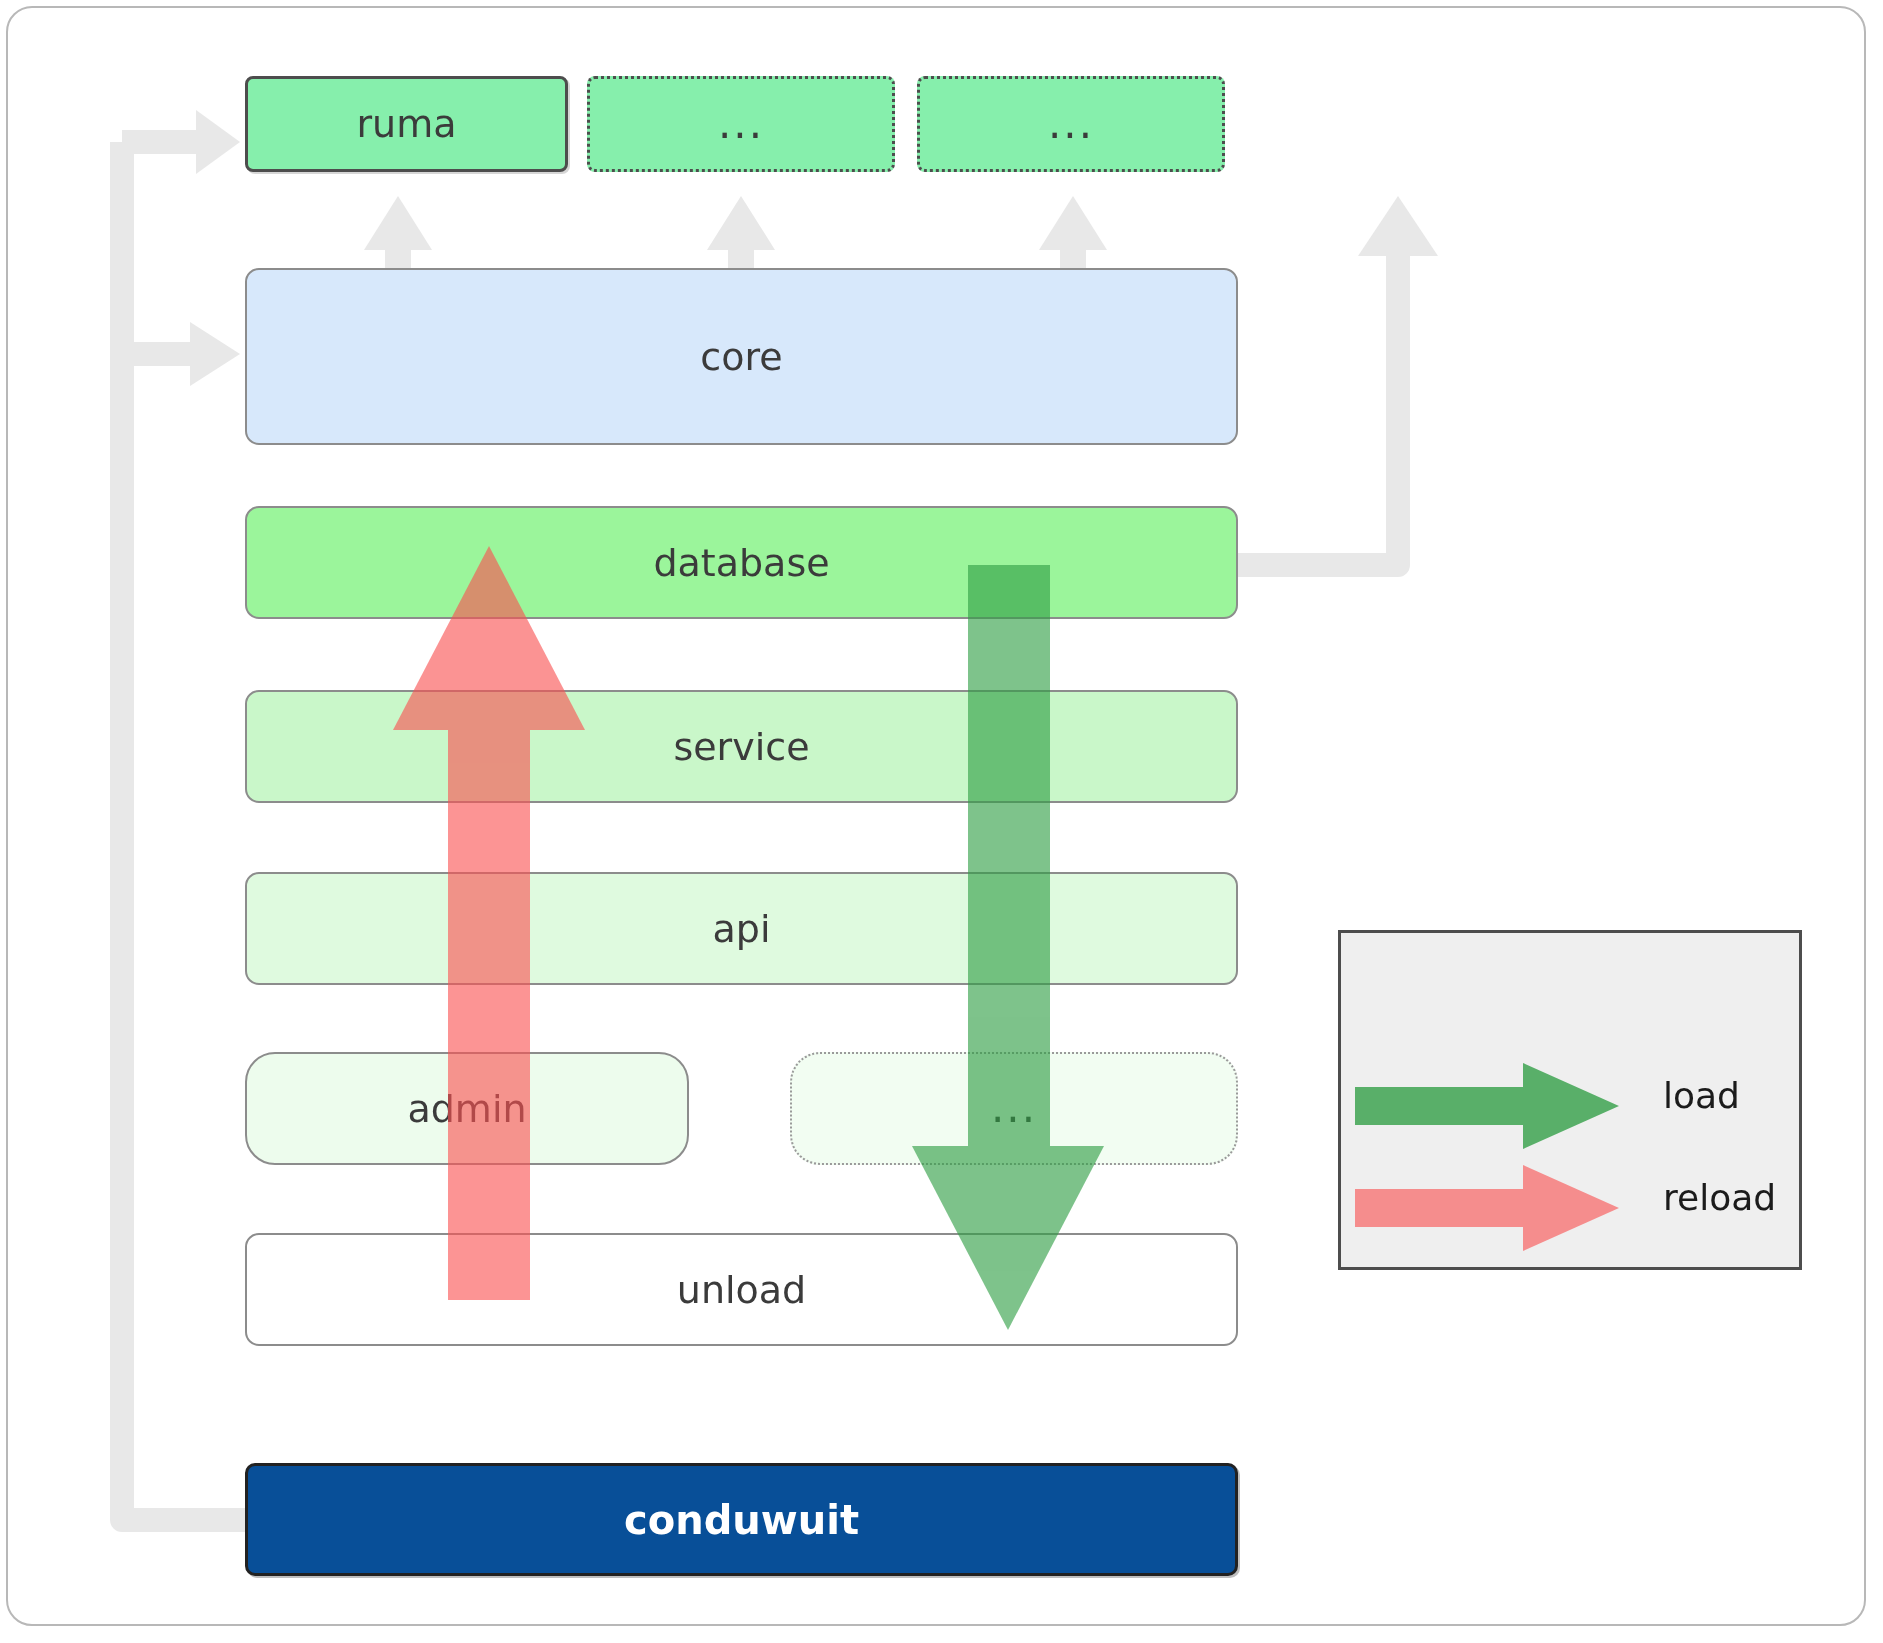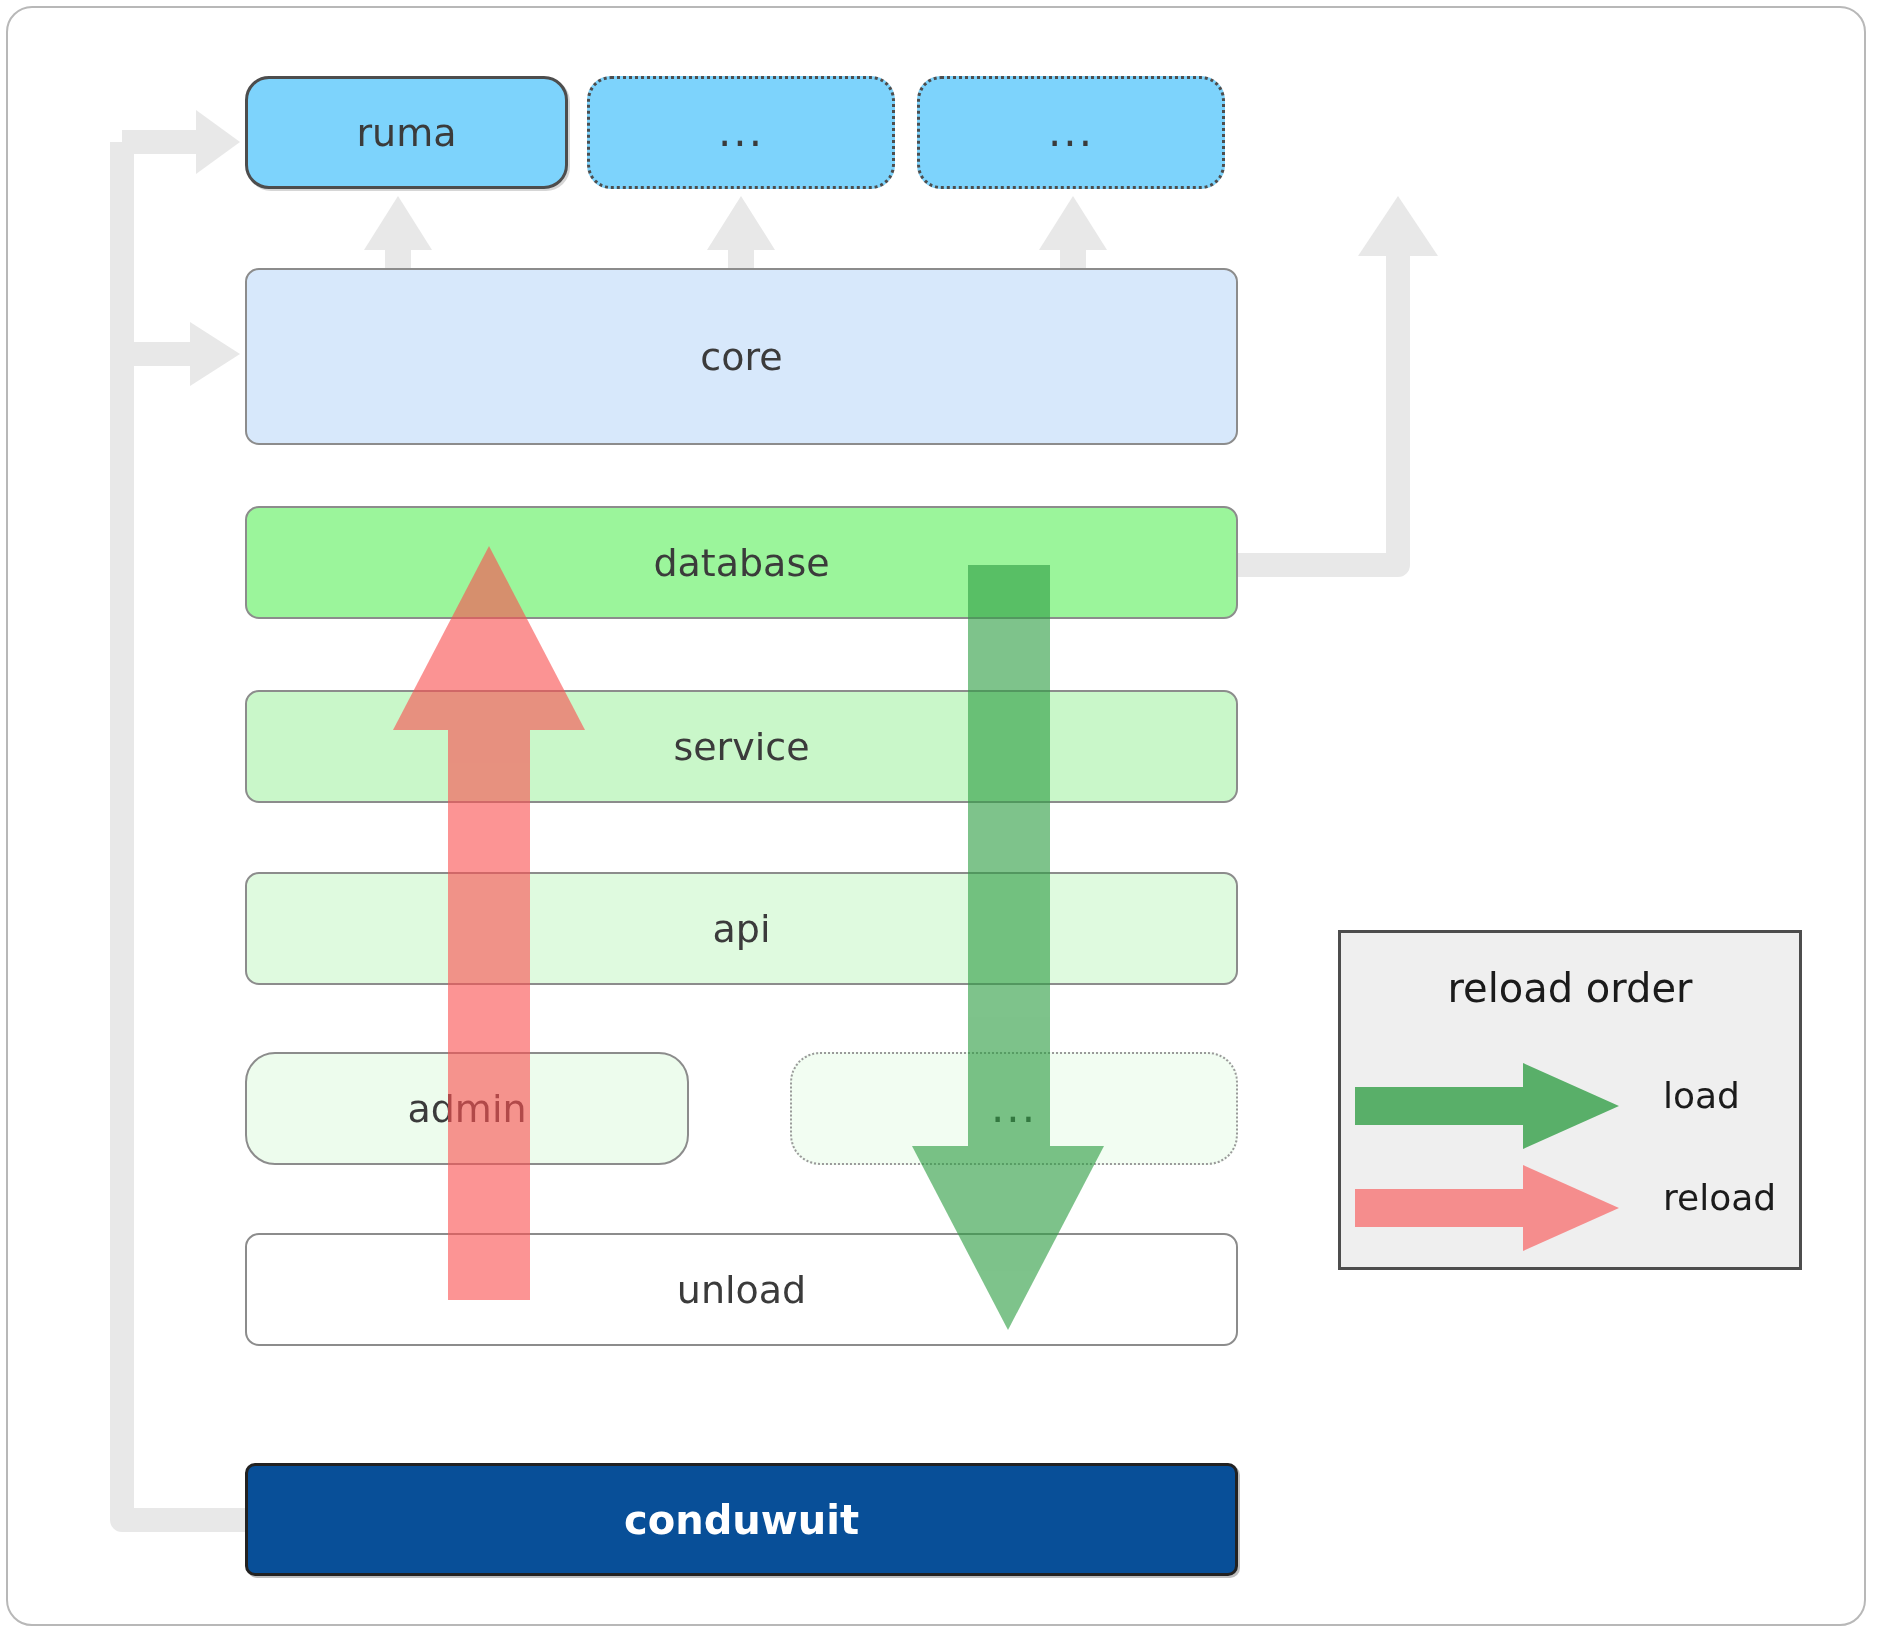--- a/index.html
+++ b/index.html
@@ -12,21 +12,21 @@
   svg.layer{position:absolute;left:0;top:0;width:1883px;height:1643px;overflow:visible;}
   .node{position:absolute;box-sizing:border-box;display:flex;align-items:center;justify-content:center;border-radius:30px;}
   .node-label{
     font-family:"DejaVu Sans",sans-serif;
     color:#3b3b3b;
     white-space:nowrap;
     pointer-events:none;
   }
   
   .dep{
-    height:113px;border-radius:24px;background:#7dd3fc;
+    height:96px;border-radius:8px;background:#86efac;
     top:76px;
   }
   .dep.solid{border:3px solid #4d4d4d;box-shadow:2px 2px 0 rgba(0,0,0,0.16);}
   .dep.dotted{border:3px dotted #4d4d4d;}
   .dep .node-label{font-size:38px;}
   .dep.dots .node-label{font-size:42px;letter-spacing:2px;line-height:0.4;}
 
   
   .stack{left:245px;width:993px;border-radius:14px;}
   .stack .node-label{font-size:38px;}
@@ -158,21 +158,20 @@
       <rect x="968" y="565" width="82" height="680" fill="#2f9e44"></rect>
       <path d="M 1008 1330 L 912 1146 L 1104 1146 z" fill="#2f9e44"></path>
     </g>
   </svg>
 
   <div class="node box-conduwuit">
     <span class="node-label">conduwuit</span>
   </div>
 
   <div class="legend">
-    <div class="legend-title">reload order</div>
 
     <div class="legend-row load">
       <svg class="legend-arrow" viewBox="0 0 296 90">
         <g opacity="0.78">
           <rect x="0" y="26" width="200" height="38" fill="#2f9e44"></rect>
           <path d="M 264 45 L 168 2 L 168 88 z" fill="#2f9e44"></path>
         </g>
       </svg>
       <span class="legend-label">load</span>
     </div>

